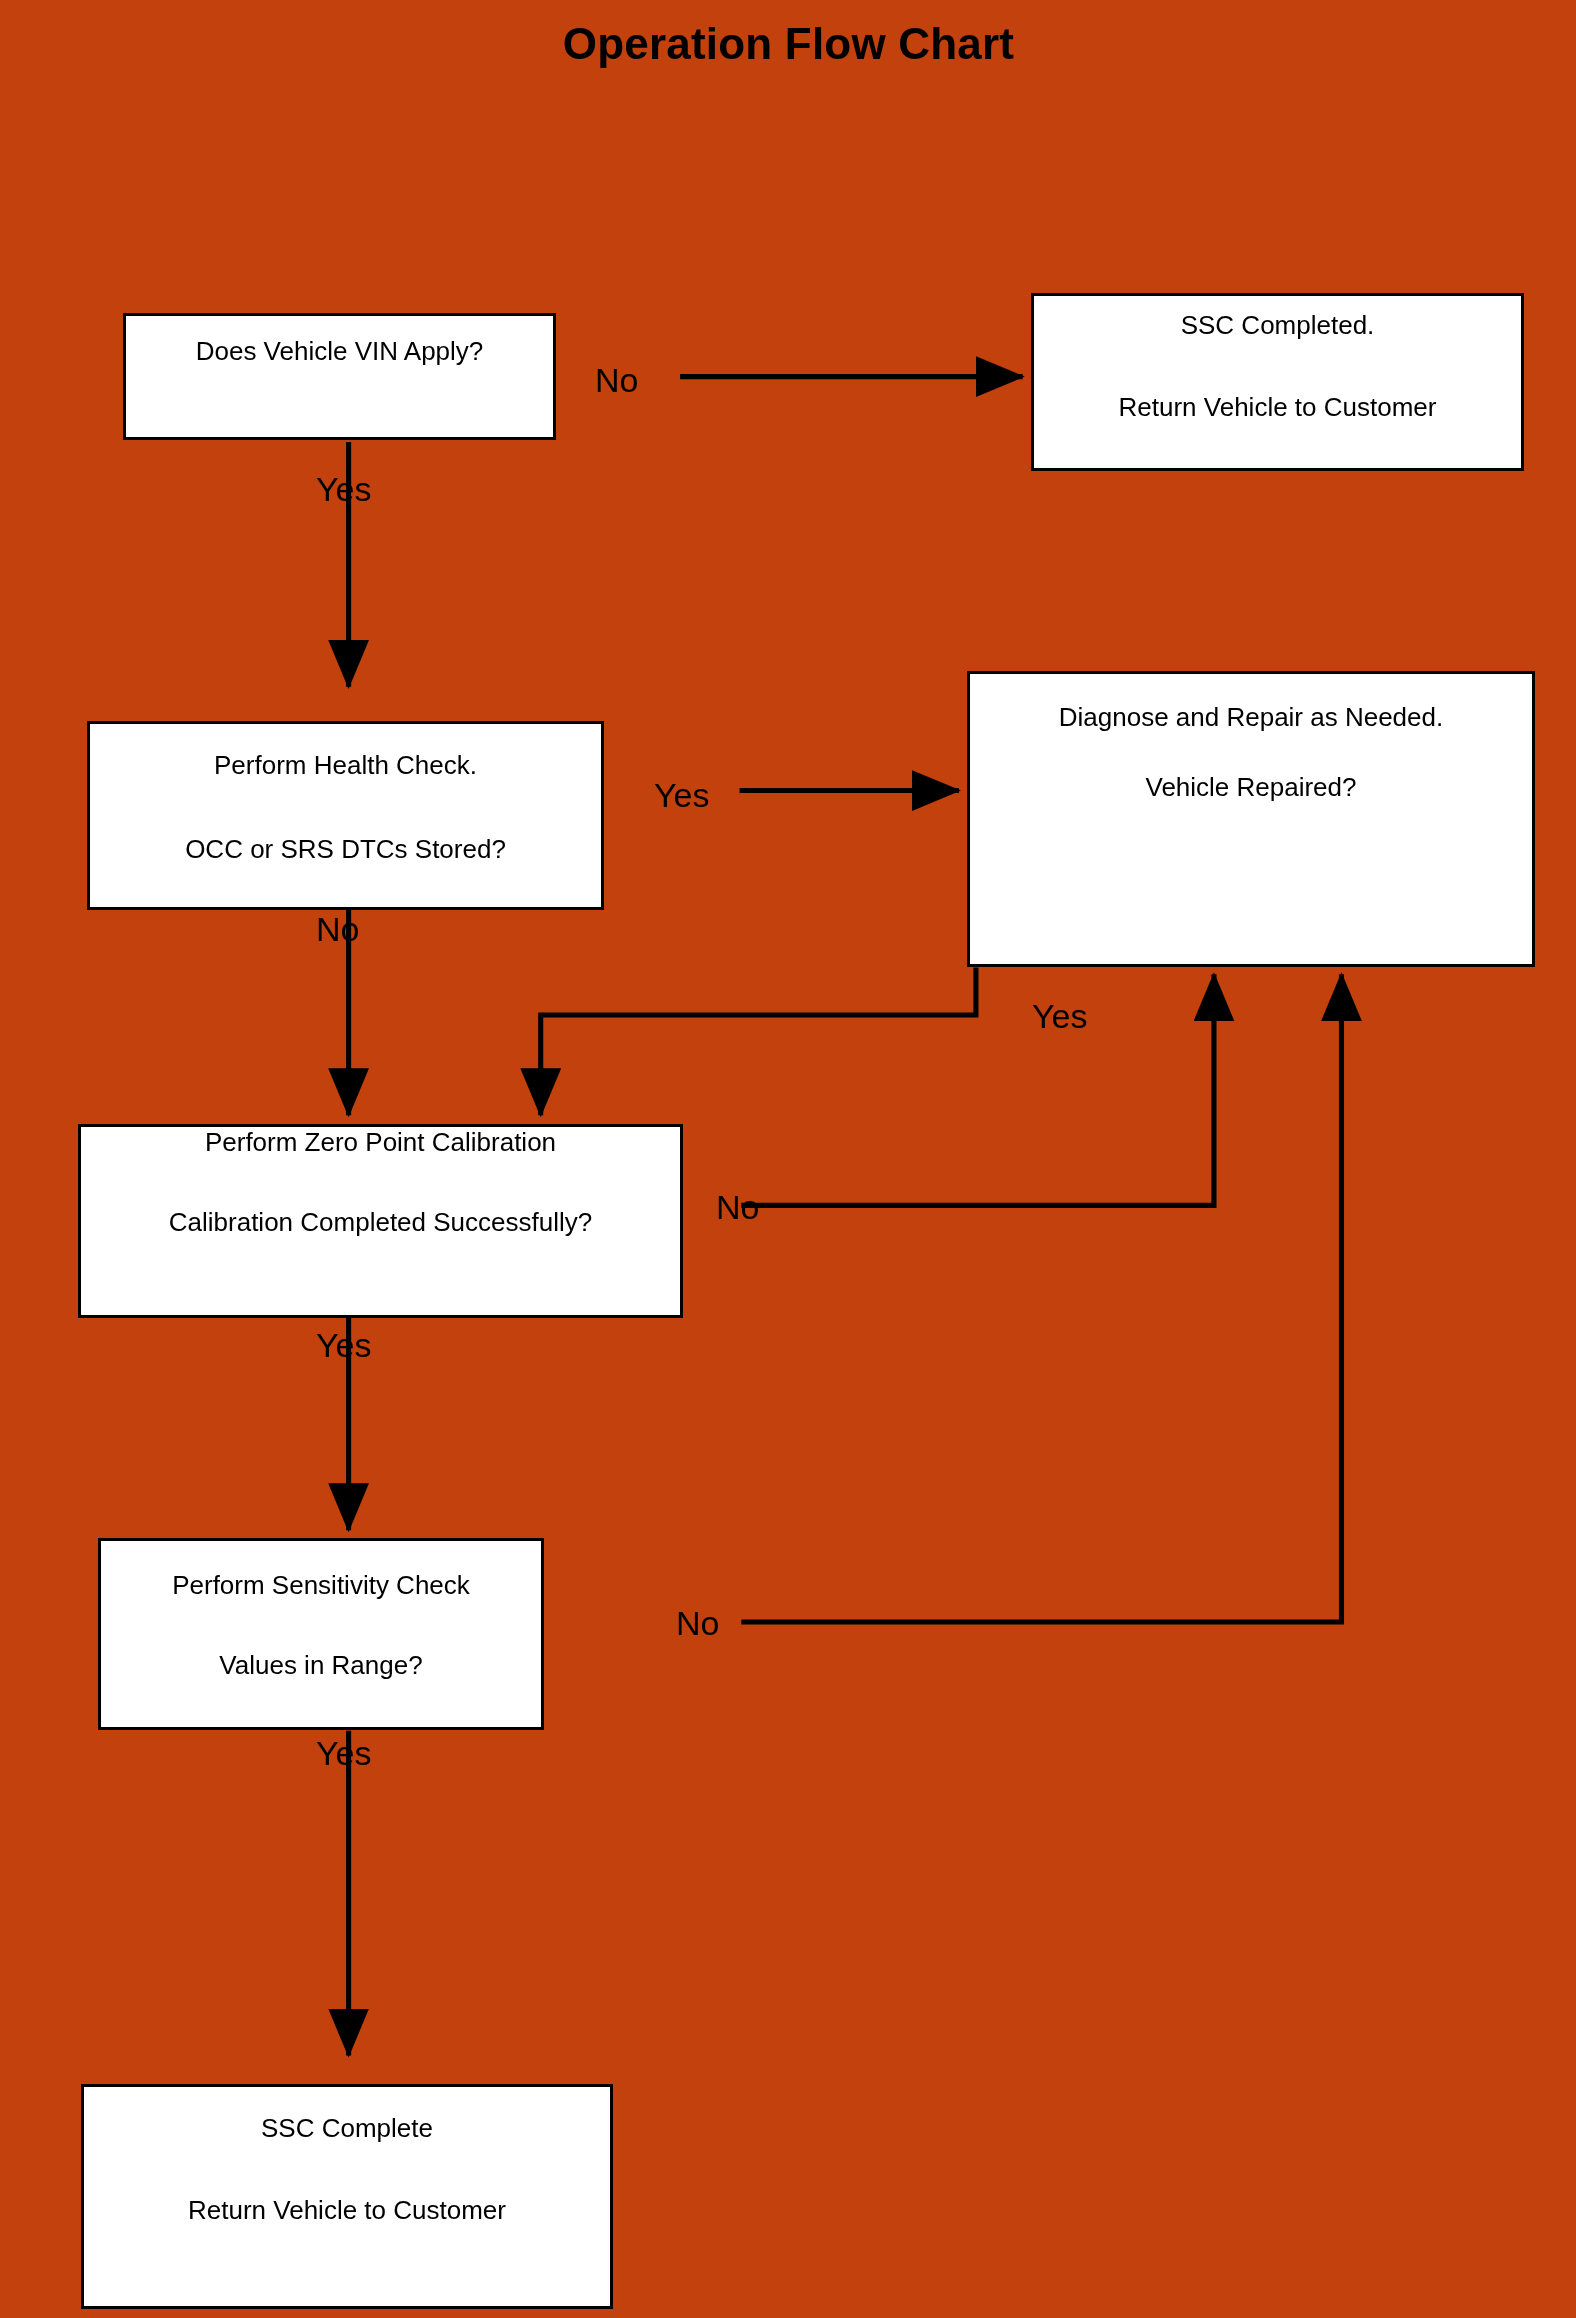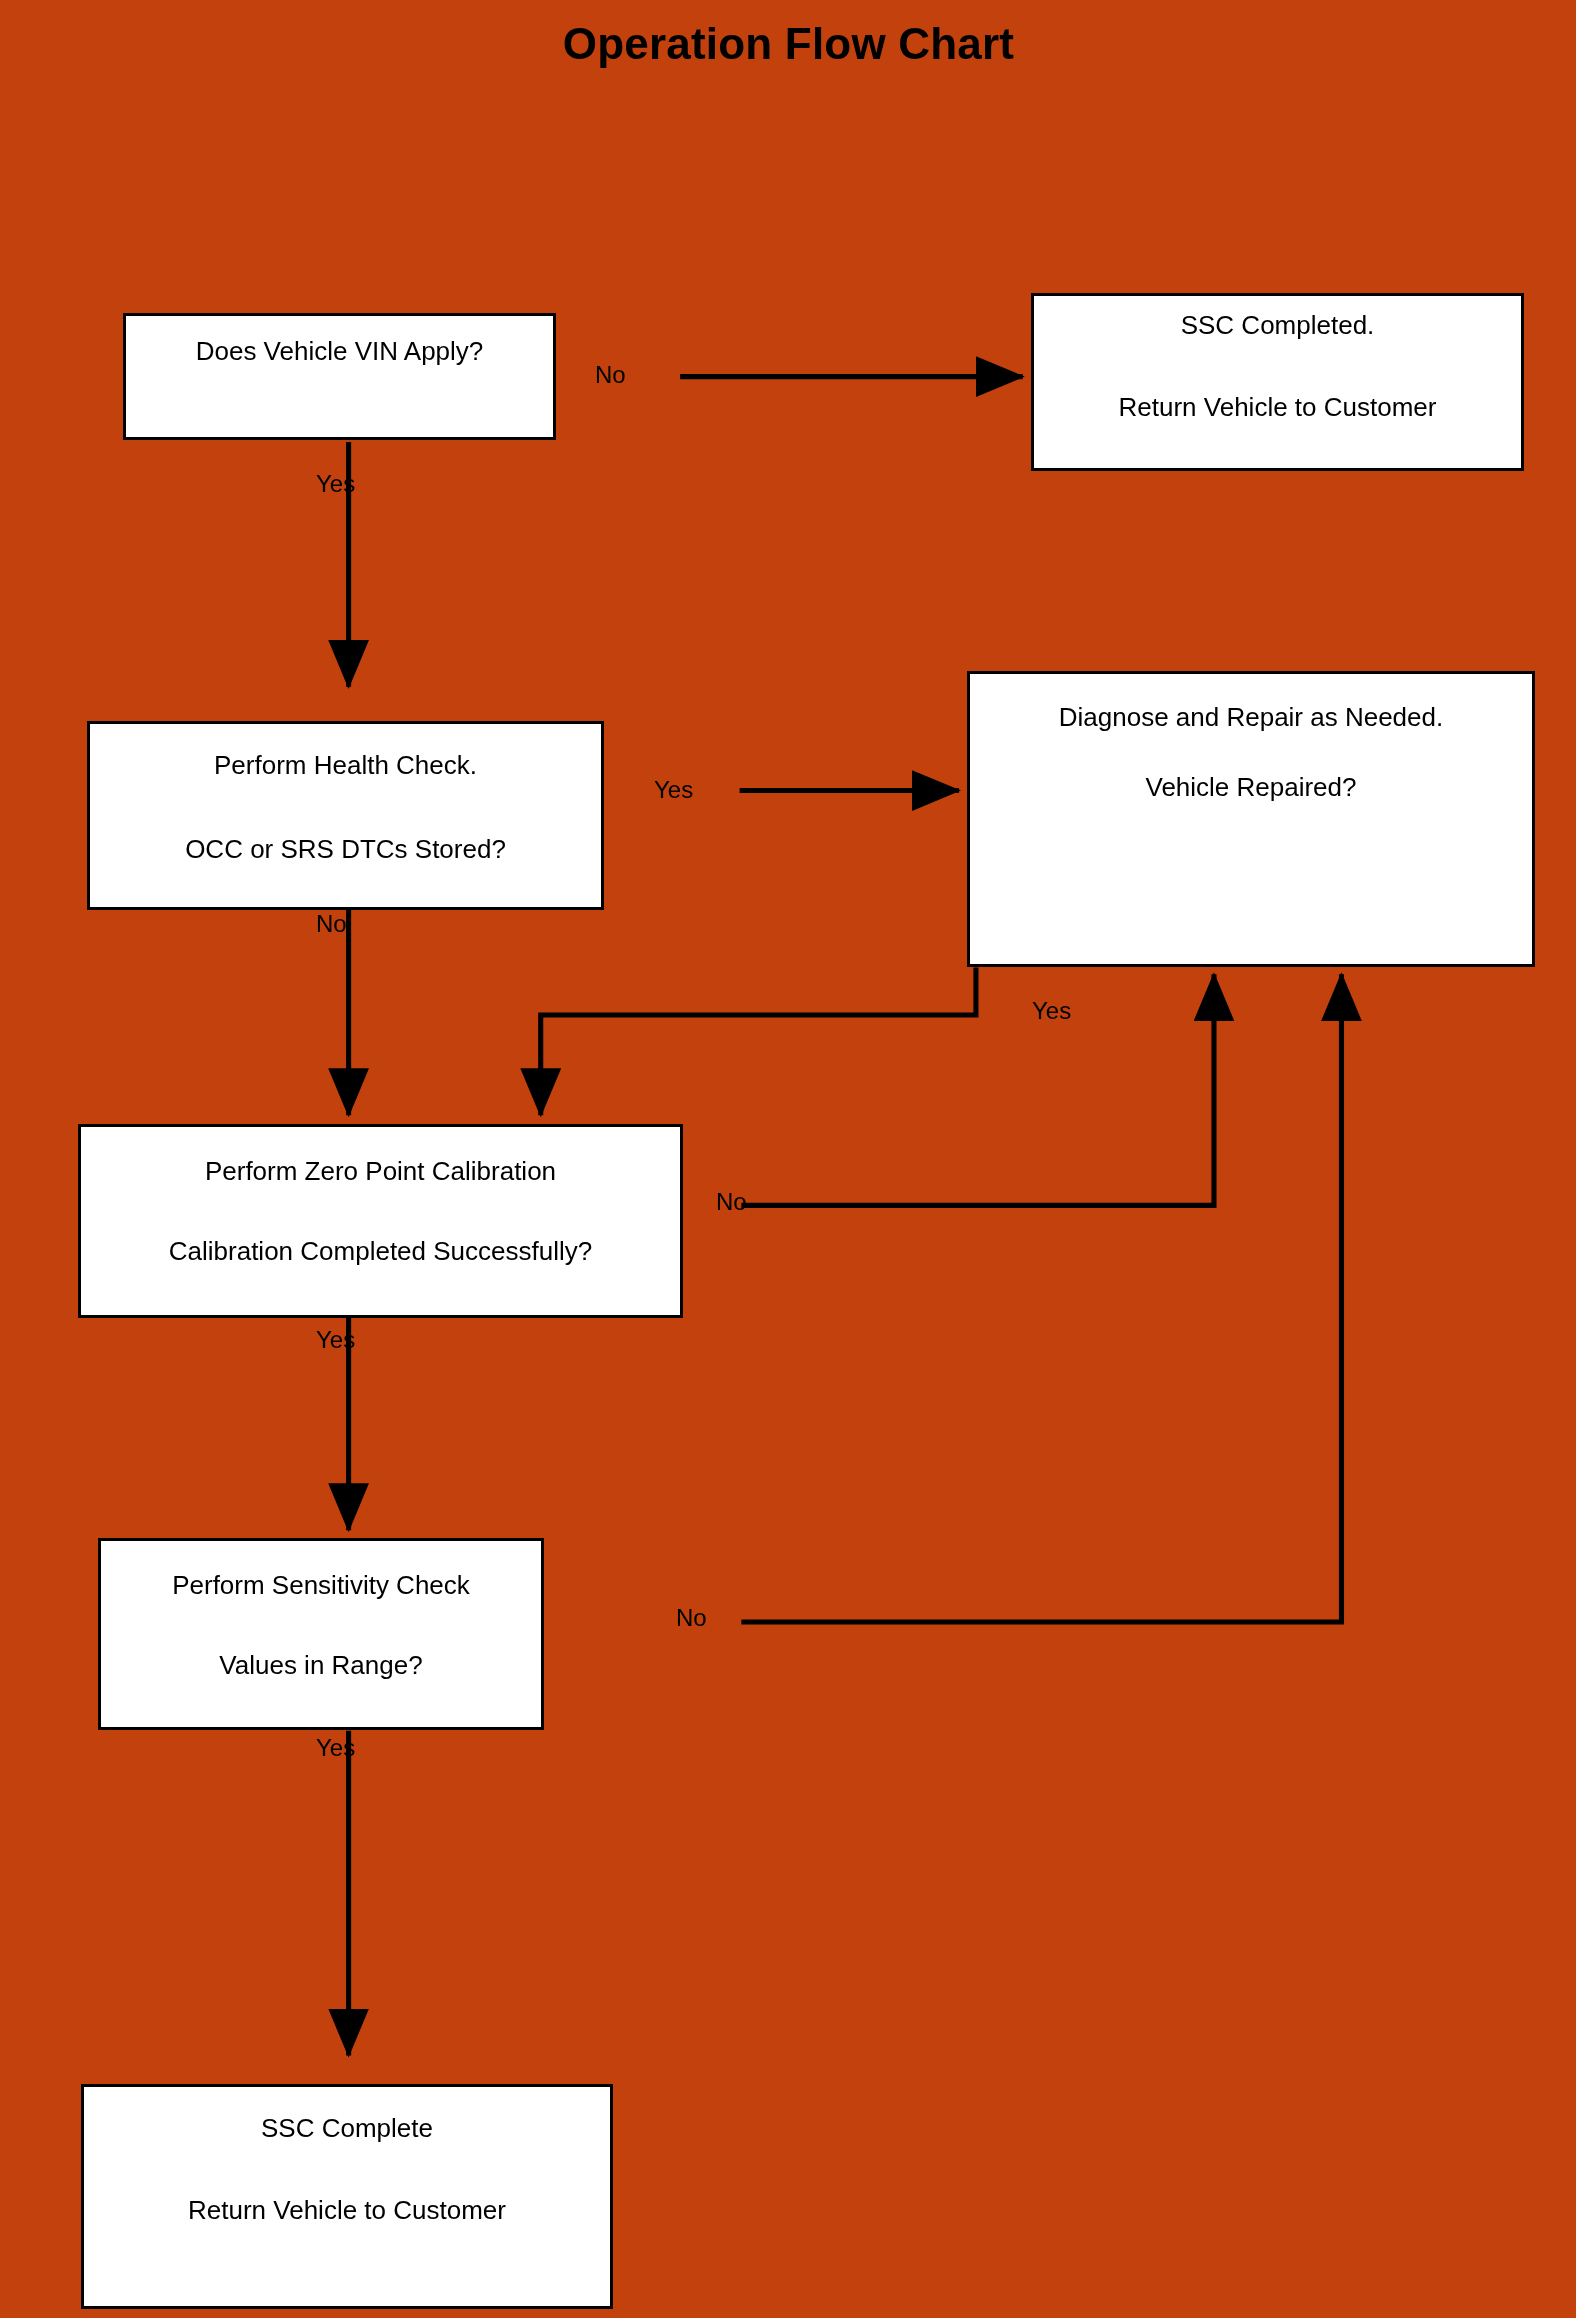--- a/index.html
+++ b/index.html
@@ -18,21 +18,21 @@
     position:absolute;box-sizing:border-box;
     border:3.4px solid #000;background:#ffffff;
     display:flex;flex-direction:column;align-items:center;
     font-size:26px;line-height:1.2;color:#000;
   }
   .node .ln{display:block;width:100%;text-align:center;white-space:nowrap;}
   .node .ln.green{color:#1a7a1a;}
 
   
   .elabel{
-    position:absolute;font-size:24px;color:#000;white-space:nowrap;
+    position:absolute;font-size:34px;color:#000;white-space:nowrap;
     line-height:1;
   }
 
   
   #edges{position:absolute;left:0;top:0;width:1577px;height:2319px;
          pointer-events:none;}
 </style>
 </head>
 <body>
 
@@ -90,21 +90,21 @@
   <div class="node" style="left:87px;top:695px;width:517px;height:189px;padding-top:25.5px;gap:53px;margin-top:26px;">
     <span class="ln">Perform Health Check.</span>
     <span class="ln">OCC or SRS DTCs Stored?</span>
   </div>
 
   <div class="node" style="left:967px;top:671px;width:568px;height:296px;padding-top:28px;gap:39px;">
     <span class="ln">Diagnose and Repair as Needed.</span>
     <span class="ln">Vehicle Repaired?</span>
   </div>
 
-  <div class="node" style="left:78px;top:1124px;width:605px;height:194px;padding-top:29px;gap:49px;">
+  <div class="node" style="left:78px;top:1124px;width:605px;height:194px;gap:49px;">
     <span class="ln">Perform Zero Point Calibration</span>
     <span class="ln">Calibration Completed Successfully?</span>
   </div>
 
   <div class="node" style="left:98px;top:1538px;width:446px;height:192px;padding-top:29px;gap:49px;">
     <span class="ln">Perform Sensitivity Check</span>
     <span class="ln">Values in Range?</span>
   </div>
 
   <div class="node" style="left:81px;top:2064px;width:532px;height:225px;padding-top:25.5px;gap:51px;margin-top:20px;">

